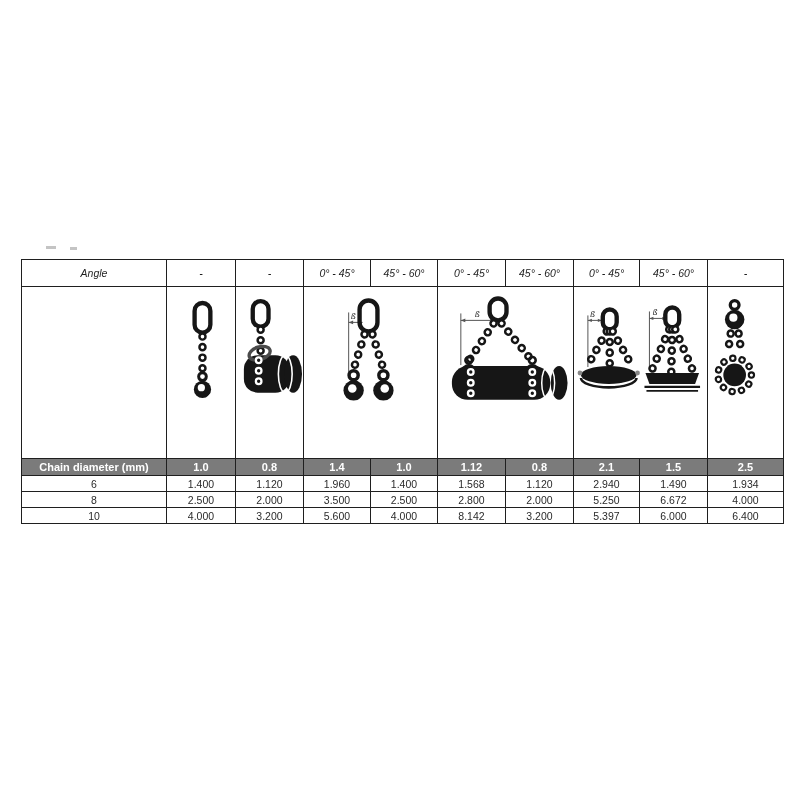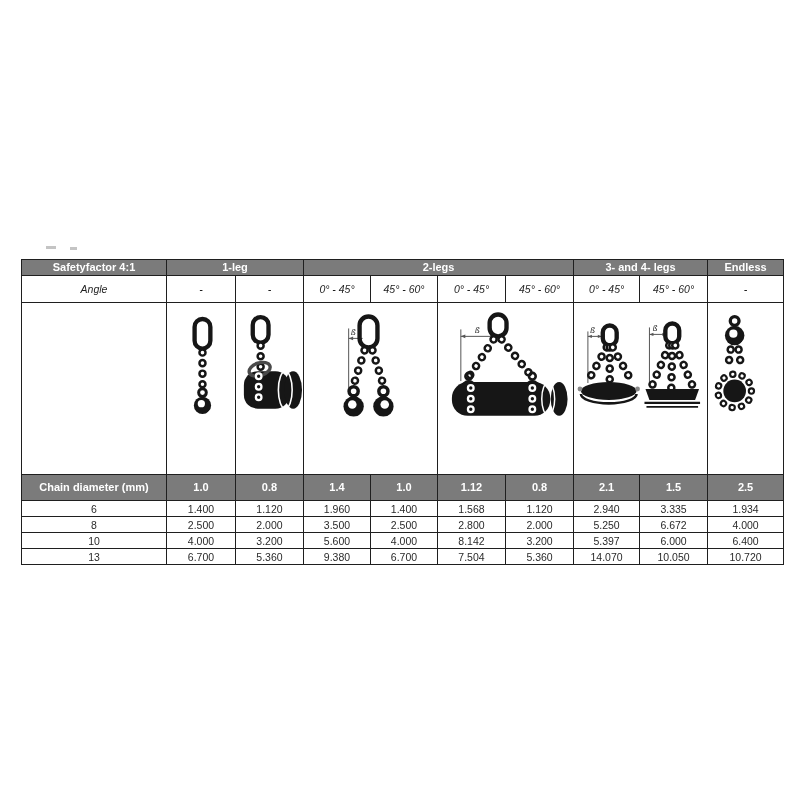--- a/index.html
+++ b/index.html
@@ -11,21 +11,21 @@
   .a2 { left:70px; top:247px; width:7px; height:3px; }
 
   table.wll { position:absolute; left:21px; top:259px; width:762px;
               border-collapse:collapse; table-layout:fixed; }
   table.wll td { border:1.6px solid #1f1f1f; padding:0; text-align:center;
                  overflow:hidden; vertical-align:middle; }
 
   tr.r-head   { height:16px; }
   tr.r-angle  { height:27px;font-style:italic; }
   tr.r-ill    { height:171px; }
-  tr.r-factor { height:26px; }
+  tr.r-factor { height:17px; }
   tr.r-data   { height:16px; }
 
   td.gray { background:#7b7b7b; color:#ffffff; font-weight:bold; font-size:11px; line-height:1; }
   td.left { text-align:left; padding-left:5px; }
   tr.r-angle td { font-size:10.5px; color:#1e1e1e; }
   tr.r-data td  { font-size:10.5px; color:#2a2a2a; }
   td.ill { vertical-align:top; background:#fff; }
   td.ill svg { display:block; width:100%; height:171px; }
 
   
@@ -66,27 +66,20 @@
       <col style="width:67px">
         <col style="width:67px">
         <col style="width:68px">
       <col style="width:68px">
         <col style="width:66px">
         <col style="width:68px">
       <col style="width:76px">
     </colgroup>
 
     <tbody>
-        <tr class="r-head">
-      <td class="gray left">Safetyfactor 4:1</td>
-      <td class="gray" colspan="2">1-leg</td>
-      <td class="gray" colspan="4">2-legs</td>
-      <td class="gray" colspan="2">3- and 4- legs</td>
-      <td class="gray">Endless</td>
-    </tr>
 
     <tr class="r-angle">
       <td class="left">Angle</td>
       <td>-</td>
       <td>-</td>
       <td>0° - 45°</td>
       <td>45° - 60°</td>
       <td>0° - 45°</td>
       <td>45° - 60°</td>
       <td>0° - 45°</td>
@@ -228,21 +221,21 @@
 
     <tr class="r-data">
       <td>6</td>
       <td>1.400</td>
       <td>1.120</td>
       <td>1.960</td>
       <td>1.400</td>
       <td>1.568</td>
       <td>1.120</td>
       <td>2.940</td>
-      <td>3.335</td>
+      <td>1.490</td>
       <td>1.934</td>
     </tr>
     <tr class="r-data">
       <td>8</td>
       <td>2.500</td>
       <td>2.000</td>
       <td>3.500</td>
       <td>2.500</td>
       <td>2.800</td>
       <td>2.000</td>
@@ -255,27 +248,15 @@
       <td>4.000</td>
       <td>3.200</td>
       <td>5.600</td>
       <td>4.000</td>
       <td>8.142</td>
       <td>3.200</td>
       <td>5.397</td>
       <td>6.000</td>
       <td>6.400</td>
     </tr>
-    <tr class="r-data">
-      <td>13</td>
-      <td>6.700</td>
-      <td>5.360</td>
-      <td>9.380</td>
-      <td>6.700</td>
-      <td>7.504</td>
-      <td>5.360</td>
-      <td>14.070</td>
-      <td>10.050</td>
-      <td>10.720</td>
-    </tr>
   </tbody>
     </table>
 </div>
 
 </body></html>

